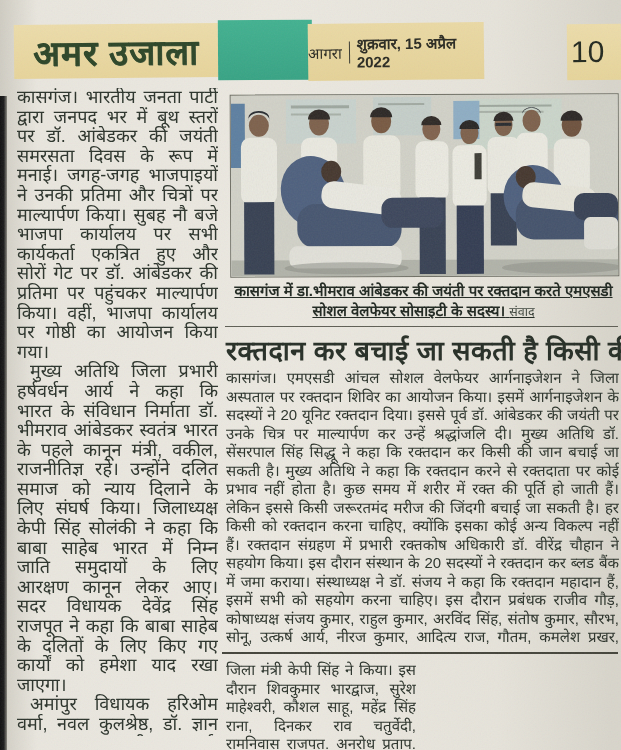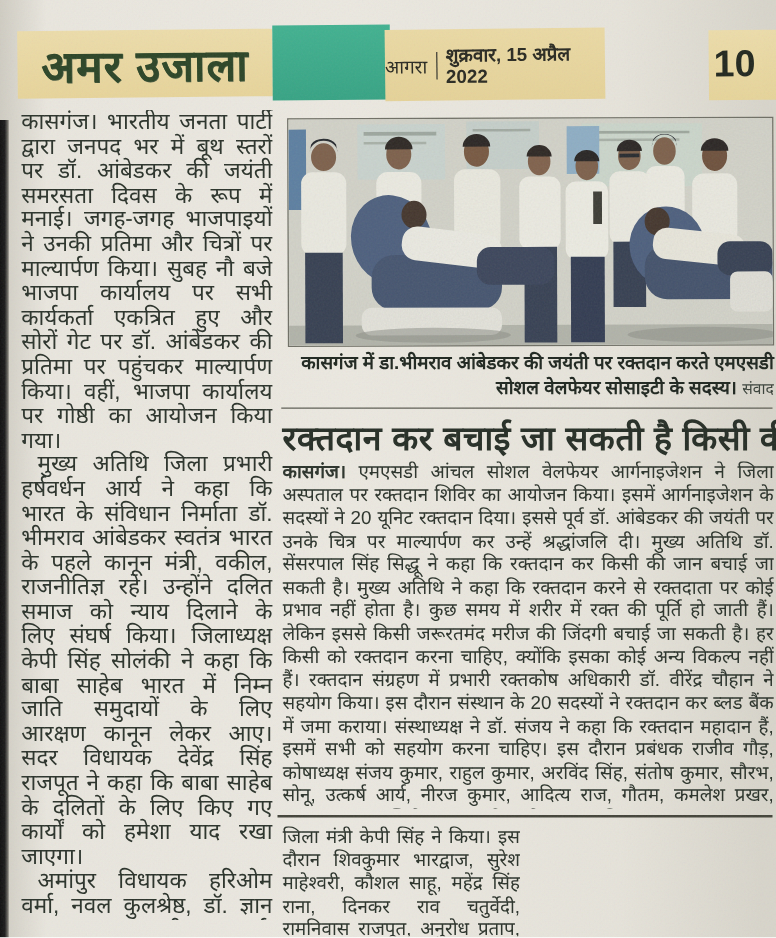--- a/index.html
+++ b/index.html
@@ -28,57 +28,57 @@
     transform:rotate(-0.7deg);
   }
   .mast-date .edition{font-size:15px;font-weight:normal;color:#2a2a22;}
   .mast-date .vbar{width:1px;height:22px;background:#3a3a30;}
   .mast-date .date{font-size:15px;font-weight:bold;color:#2a2a22;}
   .mast-page{
     position:absolute;left:567px;top:24px;width:54px;height:56px;
     background:linear-gradient(180deg,#ecdcaa,#e6d49a);
     display:flex;align-items:center;transform:rotate(-0.5deg);
   }
-  .mast-page span{font-size:30px;font-weight:bold;color:#22281f;padding-left:4px;}
+  .mast-page span{font-size:30px;font-weight:normal;color:#22281f;padding-left:4px;}
   
   .scan-edge{position:absolute;left:0;top:96px;width:7px;height:654px;
     background:linear-gradient(90deg,#101010 0%,#1c1c1c 55%,#8a887f 100%);}
   
   .left-col{position:absolute;left:17px;top:88px;width:201px;height:648px;overflow:hidden;}
   .kicker{
     border-top:2px solid #5c5c52;border-bottom:1px dotted #77776c;
     padding:5px 2px 7px 6px;font-size:18px;font-weight:bold;color:#232b23;margin-bottom:8px;
   }
   .left-col p{
     margin:0;font-size:18px;line-height:19.6px;text-align:justify;color:#2b332b;
     word-spacing:1px;
   }
   .left-col p.indent{text-indent:13px;}
   
   .photo{position:absolute;left:230px;top:94px;width:389px;height:183px;
     border:1px solid #6f6f65;background:#d6d6cd;box-sizing:border-box;transform:rotate(-0.2deg);}
   .photo svg{display:block;width:100%;height:100%;}
   
   .caption{
-    position:absolute;left:228px;top:281px;width:391px;text-align:right;
-    font-size:15px;font-weight:bold;line-height:20px;color:#1f2720;
+    position:absolute;left:228px;top:281px;width:391px;text-align:center;
+    font-size:15px;font-weight:bold;line-height:20px;color:#1f2720;text-decoration:underline;
   }
   .caption .credit{font-weight:normal;font-size:12.5px;color:#3a423a;}
   
   .head-rule{position:absolute;left:225px;top:326px;width:393px;border-top:1px solid #5e5e54;}
   .headline{
     position:absolute;left:226px;top:331px;width:393px;
     font-size:27px;font-weight:600;color:#262e26;letter-spacing:0.5px;white-space:nowrap;
   }
   
   .main-body{
     position:absolute;left:226px;top:369px;width:393px;height:278px;overflow:hidden;
     font-size:15px;line-height:18.5px;text-align:justify;color:#2b332b;word-spacing:0.5px;
   }
-  .dateline{font-weight:bold;}
+  .dateline{font-weight:normal;}
   .body-credit{font-weight:bold;}
   .bottom-rule{position:absolute;left:222px;top:652px;width:396px;border-top:2px solid #44443a;}
   
   .bot-col{position:absolute;top:661px;height:88px;overflow:hidden;
     font-size:15px;line-height:18.5px;text-align:justify;color:#2b332b;}
   .bot-col.c1{left:226px;width:190px;}
   .bot-col.c2{left:430px;width:188px;}
   
   .grain{position:absolute;left:0;top:0;width:621px;height:750px;pointer-events:none;opacity:.07;}
 </style>

